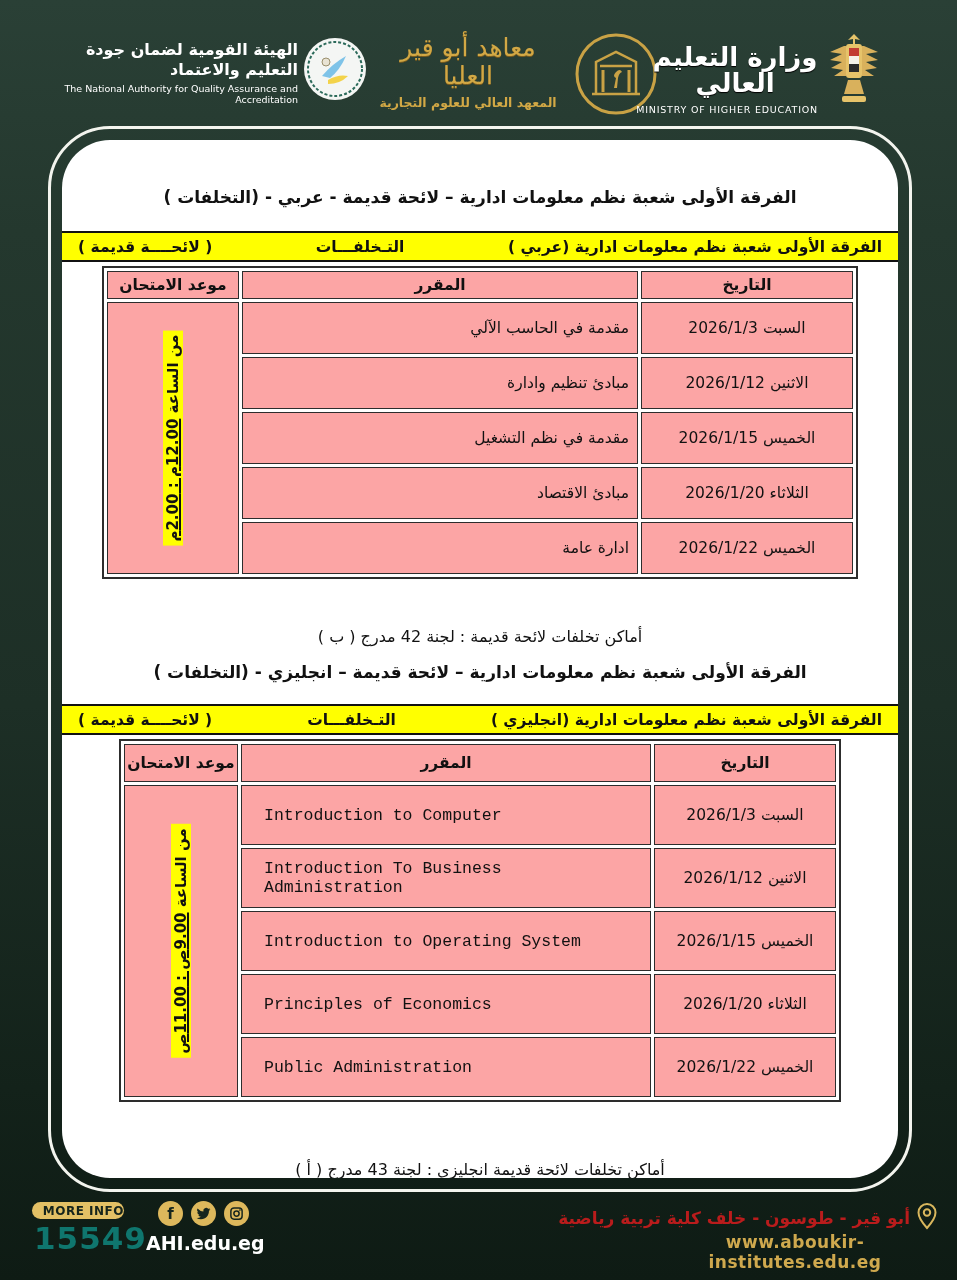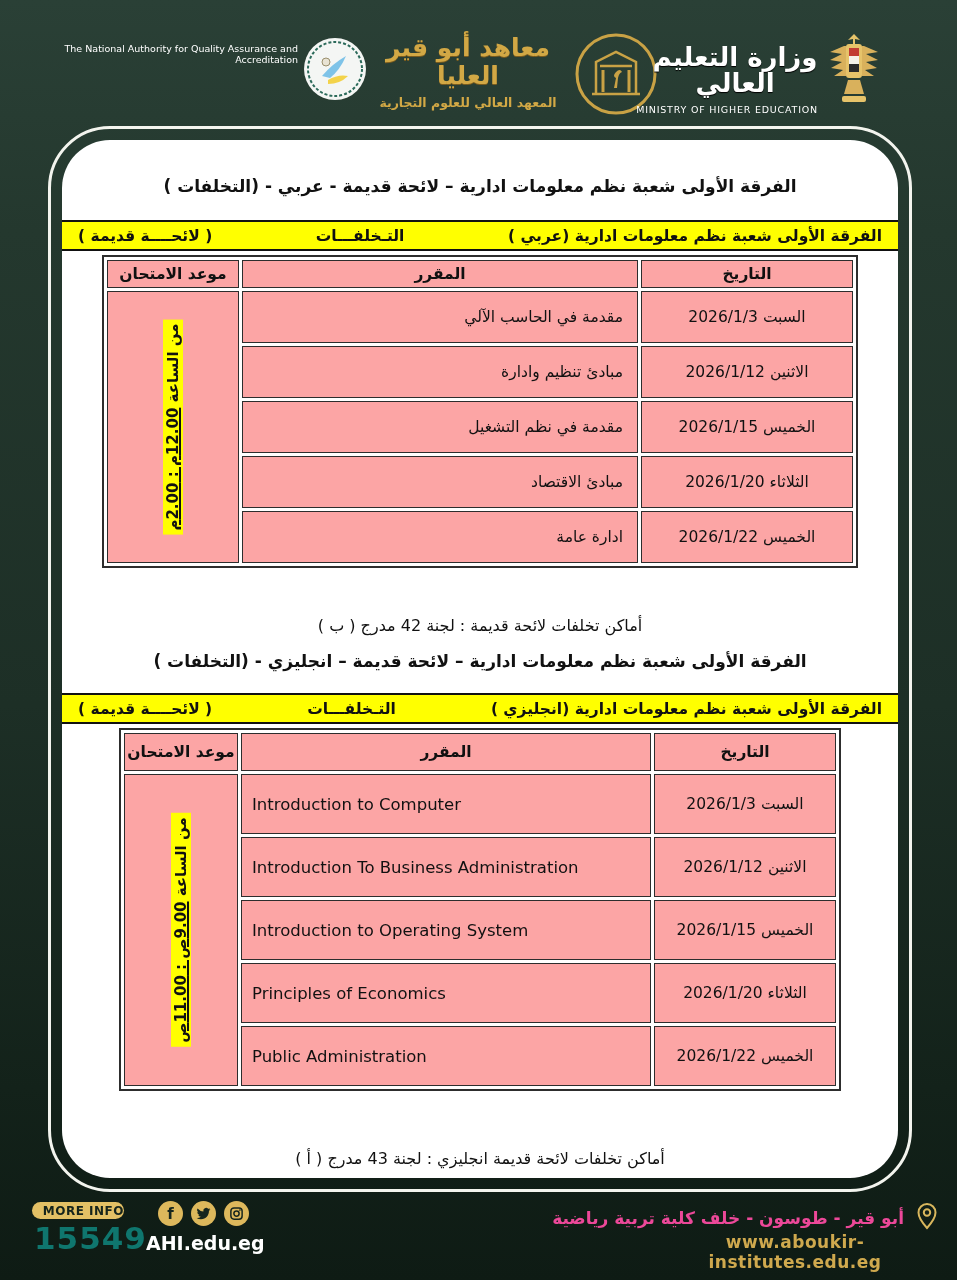--- a/index.html
+++ b/index.html
@@ -8,45 +8,45 @@
     background:linear-gradient(180deg,#2a4036 0%,#24382e 18%,#1d2f26 55%,#13221a 85%,#0e1b14 100%);
     font-family:"DejaVu Sans",sans-serif;
   }
   
   .header{position:absolute;top:0;left:0;width:957px;height:140px;}
   .naqaae{position:absolute;left:50px;top:40px;width:248px;text-align:right;direction:rtl;color:#fff;}
   .naqaae .ar{font-size:16px;font-weight:bold;line-height:1.25;}
   .naqaae .en{font-size:9.5px;margin-top:3px;line-height:1.2;}
   .naqaae-logo{position:absolute;left:302px;top:36px;width:66px;height:66px;}
   .institute{position:absolute;left:378px;top:34px;width:180px;text-align:center;color:#d2a845;direction:rtl;}
-  .institute .big{font-size:25px;font-weight:bold;text-shadow:0 1px 0 #7a5c1e;line-height:1.1;letter-spacing:1px;}
+  .institute .big{font-size:25px;font-weight:normal;text-shadow:0 1px 0 #7a5c1e;line-height:1.1;letter-spacing:1px;}
   .institute .sub{font-size:12.5px;font-weight:bold;margin-top:6px;}
   .seal{position:absolute;left:574px;top:32px;width:84px;height:84px;}
   .ministry{position:absolute;left:652px;top:44px;width:166px;text-align:center;color:#fff;direction:rtl;}
   .ministry .ar{font-size:26px;font-weight:bold;line-height:1;text-shadow:0 1px 1px #000;}
   .ministry .en{font-size:9.5px;letter-spacing:.8px;margin-top:8px;white-space:nowrap;padding-left:7px;}
   .eagle{position:absolute;left:822px;top:28px;width:64px;height:86px;}
   
   .card{
     position:absolute;left:62px;top:140px;width:836px;height:1038px;background:#fff;
     border-radius:48px;outline:3px solid #f3f4ee;outline-offset:11px;direction:rtl;overflow:hidden;
   }
-  .doc-title{margin-top:36px;text-align:center;font-size:17px;font-weight:bold;color:#111;}
+  .doc-title{margin-top:47px;text-align:center;font-size:17px;font-weight:bold;color:#111;}
   .banner{
     margin-top:24px;height:27px;background:#ffff00;border-top:2px solid #111;border-bottom:2px solid #111;
     display:flex;align-items:center;justify-content:space-between;padding:0 16px;
     font-size:15.5px;font-weight:bold;color:#111;
   }
   .banner .center{flex:0 0 auto;}
   table{border-collapse:separate;border-spacing:3px;border:2px solid #2d2d2d;background:#fff;table-layout:fixed;direction:rtl;margin:4px auto 0;}
   th,td{border:1.6px solid #2d2d2d;font-size:15.5px;color:#111;background:#fca5a5;overflow:hidden;}
   th{font-weight:bold;text-align:center;}
   td.date{text-align:center;}
-  td.course-ar{text-align:right;padding-right:14px;direction:rtl;}
-  td.course-en{text-align:left;padding-left:10px;direction:ltr;font-size:16.5px;}
+  td.course-ar{text-align:right;padding-right:8px;direction:rtl;}
+  td.course-en{text-align:left;padding-left:22px;direction:ltr;font-size:16.5px;font-family:Liberation Mono, monospace;}
   td.timecell{position:relative;}
   .vtime{
     position:absolute;top:50%;left:50%;transform:translate(-50%,-50%) rotate(-90deg);
     white-space:nowrap;background:#ffff00;font-weight:bold;font-size:15px;color:#111;padding:1px 4px;direction:rtl;
   }
   .vtime .rng{text-decoration:underline;text-decoration-thickness:1.5px;}
   .note{text-align:center;font-size:16px;color:#111;}
   
   .t1{width:752px;}
   .t1 col.c-date{width:212px}.t1 col.c-course{width:396px}.t1 col.c-time{width:132px}
@@ -65,28 +65,29 @@
   .footer{position:absolute;left:0;bottom:0;width:957px;height:92px;}
   .pill{
     position:absolute;left:32px;top:14px;width:92px;height:17px;background:#e3c065;border-radius:10px;
     color:#16241c;font-size:12px;font-weight:bold;text-align:right;line-height:18px;letter-spacing:.5px;
   }
   .hotline{position:absolute;left:34px;top:32px;width:92px;text-align:left;color:#0f766e;font-size:31px;font-weight:bold;letter-spacing:1px;}
   .socials{position:absolute;left:158px;top:13px;display:flex;gap:8px;}
   .soc{width:25px;height:25px;border-radius:50%;background:#ddb85c;display:flex;align-items:center;justify-content:center;color:#17261e;font-weight:bold;font-size:15px;}
   .soc svg{display:block;}
   .ahi{position:absolute;left:146px;top:44px;width:110px;text-align:center;color:#fff;font-size:19px;font-weight:bold;}
-  .addr{position:absolute;right:18px;top:14px;direction:rtl;display:flex;align-items:center;gap:11px;color:#ec4899;font-size:17px;font-weight:bold;}
+  .addr{position:absolute;right:18px;top:14px;direction:rtl;display:flex;align-items:center;gap:5px;color:#b91c1c;font-size:17px;font-weight:bold;}
   .url{position:absolute;right:12px;top:44px;width:300px;text-align:center;color:#cfa94e;font-size:17px;font-weight:bold;letter-spacing:.5px;direction:ltr;}
 </style>
 </head>
 <body>
 
 <div class="header">
   <div class="naqaae">
+    <div class="ar">الهيئة القومية لضمان جودة التعليم والاعتماد</div>
     <div class="en">The National Authority for Quality Assurance and Accreditation</div>
   </div>
   <div class="naqaae-logo">
     <svg width="66" height="66" viewBox="0 0 66 66">
       <circle cx="33" cy="33" r="31" fill="#f4f6f4"></circle>
       <circle cx="33" cy="33" r="27" fill="none" stroke="#2b6a5a" stroke-width="2" stroke-dasharray="3 2"></circle>
       <path d="M20 40 Q30 28 44 20 Q38 34 28 42 Z" fill="#7ec3e8"></path>
       <path d="M26 44 Q36 38 46 40 Q38 48 26 48 Z" fill="#f3d34a"></path>
       <circle cx="24" cy="26" r="4" fill="#e8e3d4" stroke="#9a8f6d"></circle>
     </svg>

